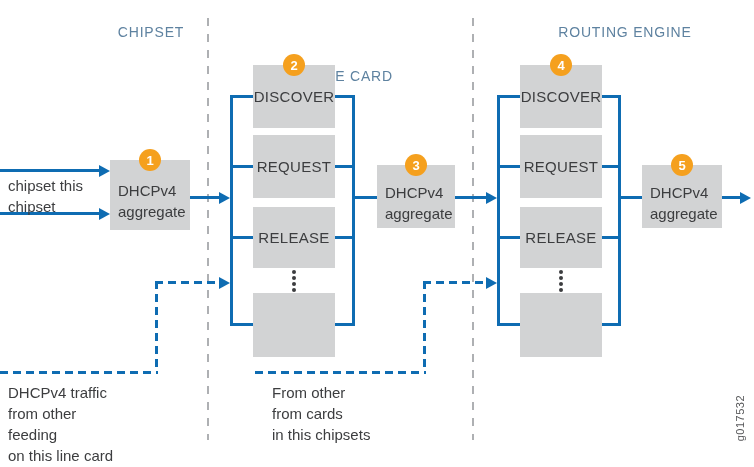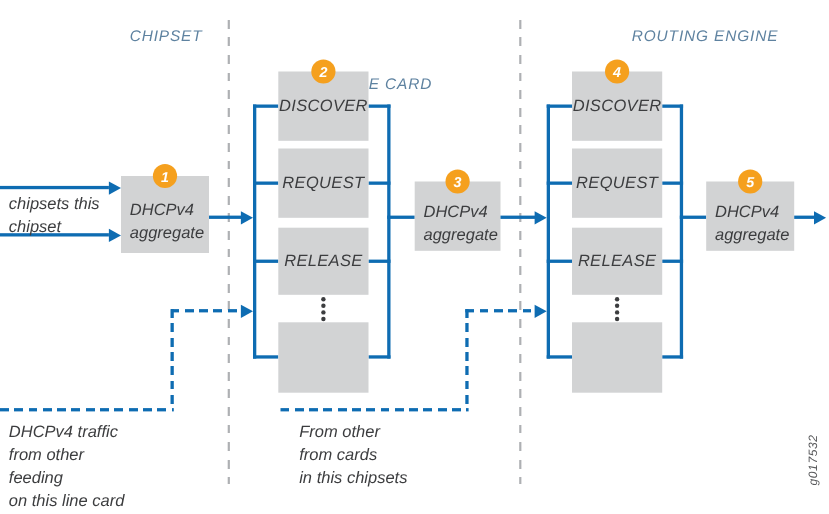--- a/index.html
+++ b/index.html
@@ -1,19 +1,18 @@
 <!DOCTYPE html>
 <html style="--line_blue: #0E6CB2; --header_blue: #5E82A0; --box_gray: #D2D3D4; --badge_orange: #F5A01E; --text_dark: #3C3D3F; --divider_gray: #AEB0B3; --watermark_gray: #58595B;"><head>
 <meta charset="utf-8">
 <style>
   html,body{margin:0;padding:0;background:#fff;}
   .diagram{
     position:relative;width:754px;height:467px;background:#fff;overflow:hidden;
     font-family:"Liberation Sans","DejaVu Sans",sans-serif;
-    font-style:italic;
   }
   .section-header{
     position:absolute;width:180px;text-align:center;font-size:14px;
     letter-spacing:0.8px;color:var(--header_blue);
   }
   .divider{
     position:absolute;width:2px;
     background:repeating-linear-gradient(180deg,var(--divider_gray) 0 8px,transparent 8px 16px);
   }
   .line-h{position:absolute;height:3px;background:var(--line_blue);}
@@ -53,32 +52,32 @@
     writing-mode:vertical-rl;transform:rotate(180deg);letter-spacing:0.5px;
   }
 </style>
 </head>
 <body>
 
 <div class="diagram">
 
   <div class="section-header" style="left:61px;top:24px;">CHIPSET</div>
   <div class="section-header" style="left:262px;top:24px;margin-top:44px;">LINE CARD</div>
-  <div class="section-header" style="left:551px;top:24px;">ROUTING ENGINE</div>
+  <div class="section-header" style="left:535px;top:24px;">ROUTING ENGINE</div>
 
   <div class="divider" style="left:207px;top:18px;height:422px;"></div>
   <div class="divider" style="left:472px;top:18px;height:422px;"></div>
 
   <div class="line-h" style="left:0;top:169px;width:99px;"></div>
   <div class="arrow-r" style="left:99px;top:165px;"></div>
   <div class="line-h" style="left:0;top:212px;width:99px;"></div>
   <div class="arrow-r" style="left:99px;top:208px;"></div>
 
   <div class="note" style="left:8px;top:175px;">
-    <div>chipsets this</div>
+    <div>chipset this</div>
     <div>chipset</div>
   </div>
 
   <div class="gbox agg" style="left:110px;top:160px;width:80px;height:70px;">
     <div>DHCPv4</div>
     <div>aggregate</div>
   </div>
   <div class="badge" style="left:139px;top:149px;">1</div>
 
   <div class="line-h" style="left:190px;top:196px;width:30px;"></div>

